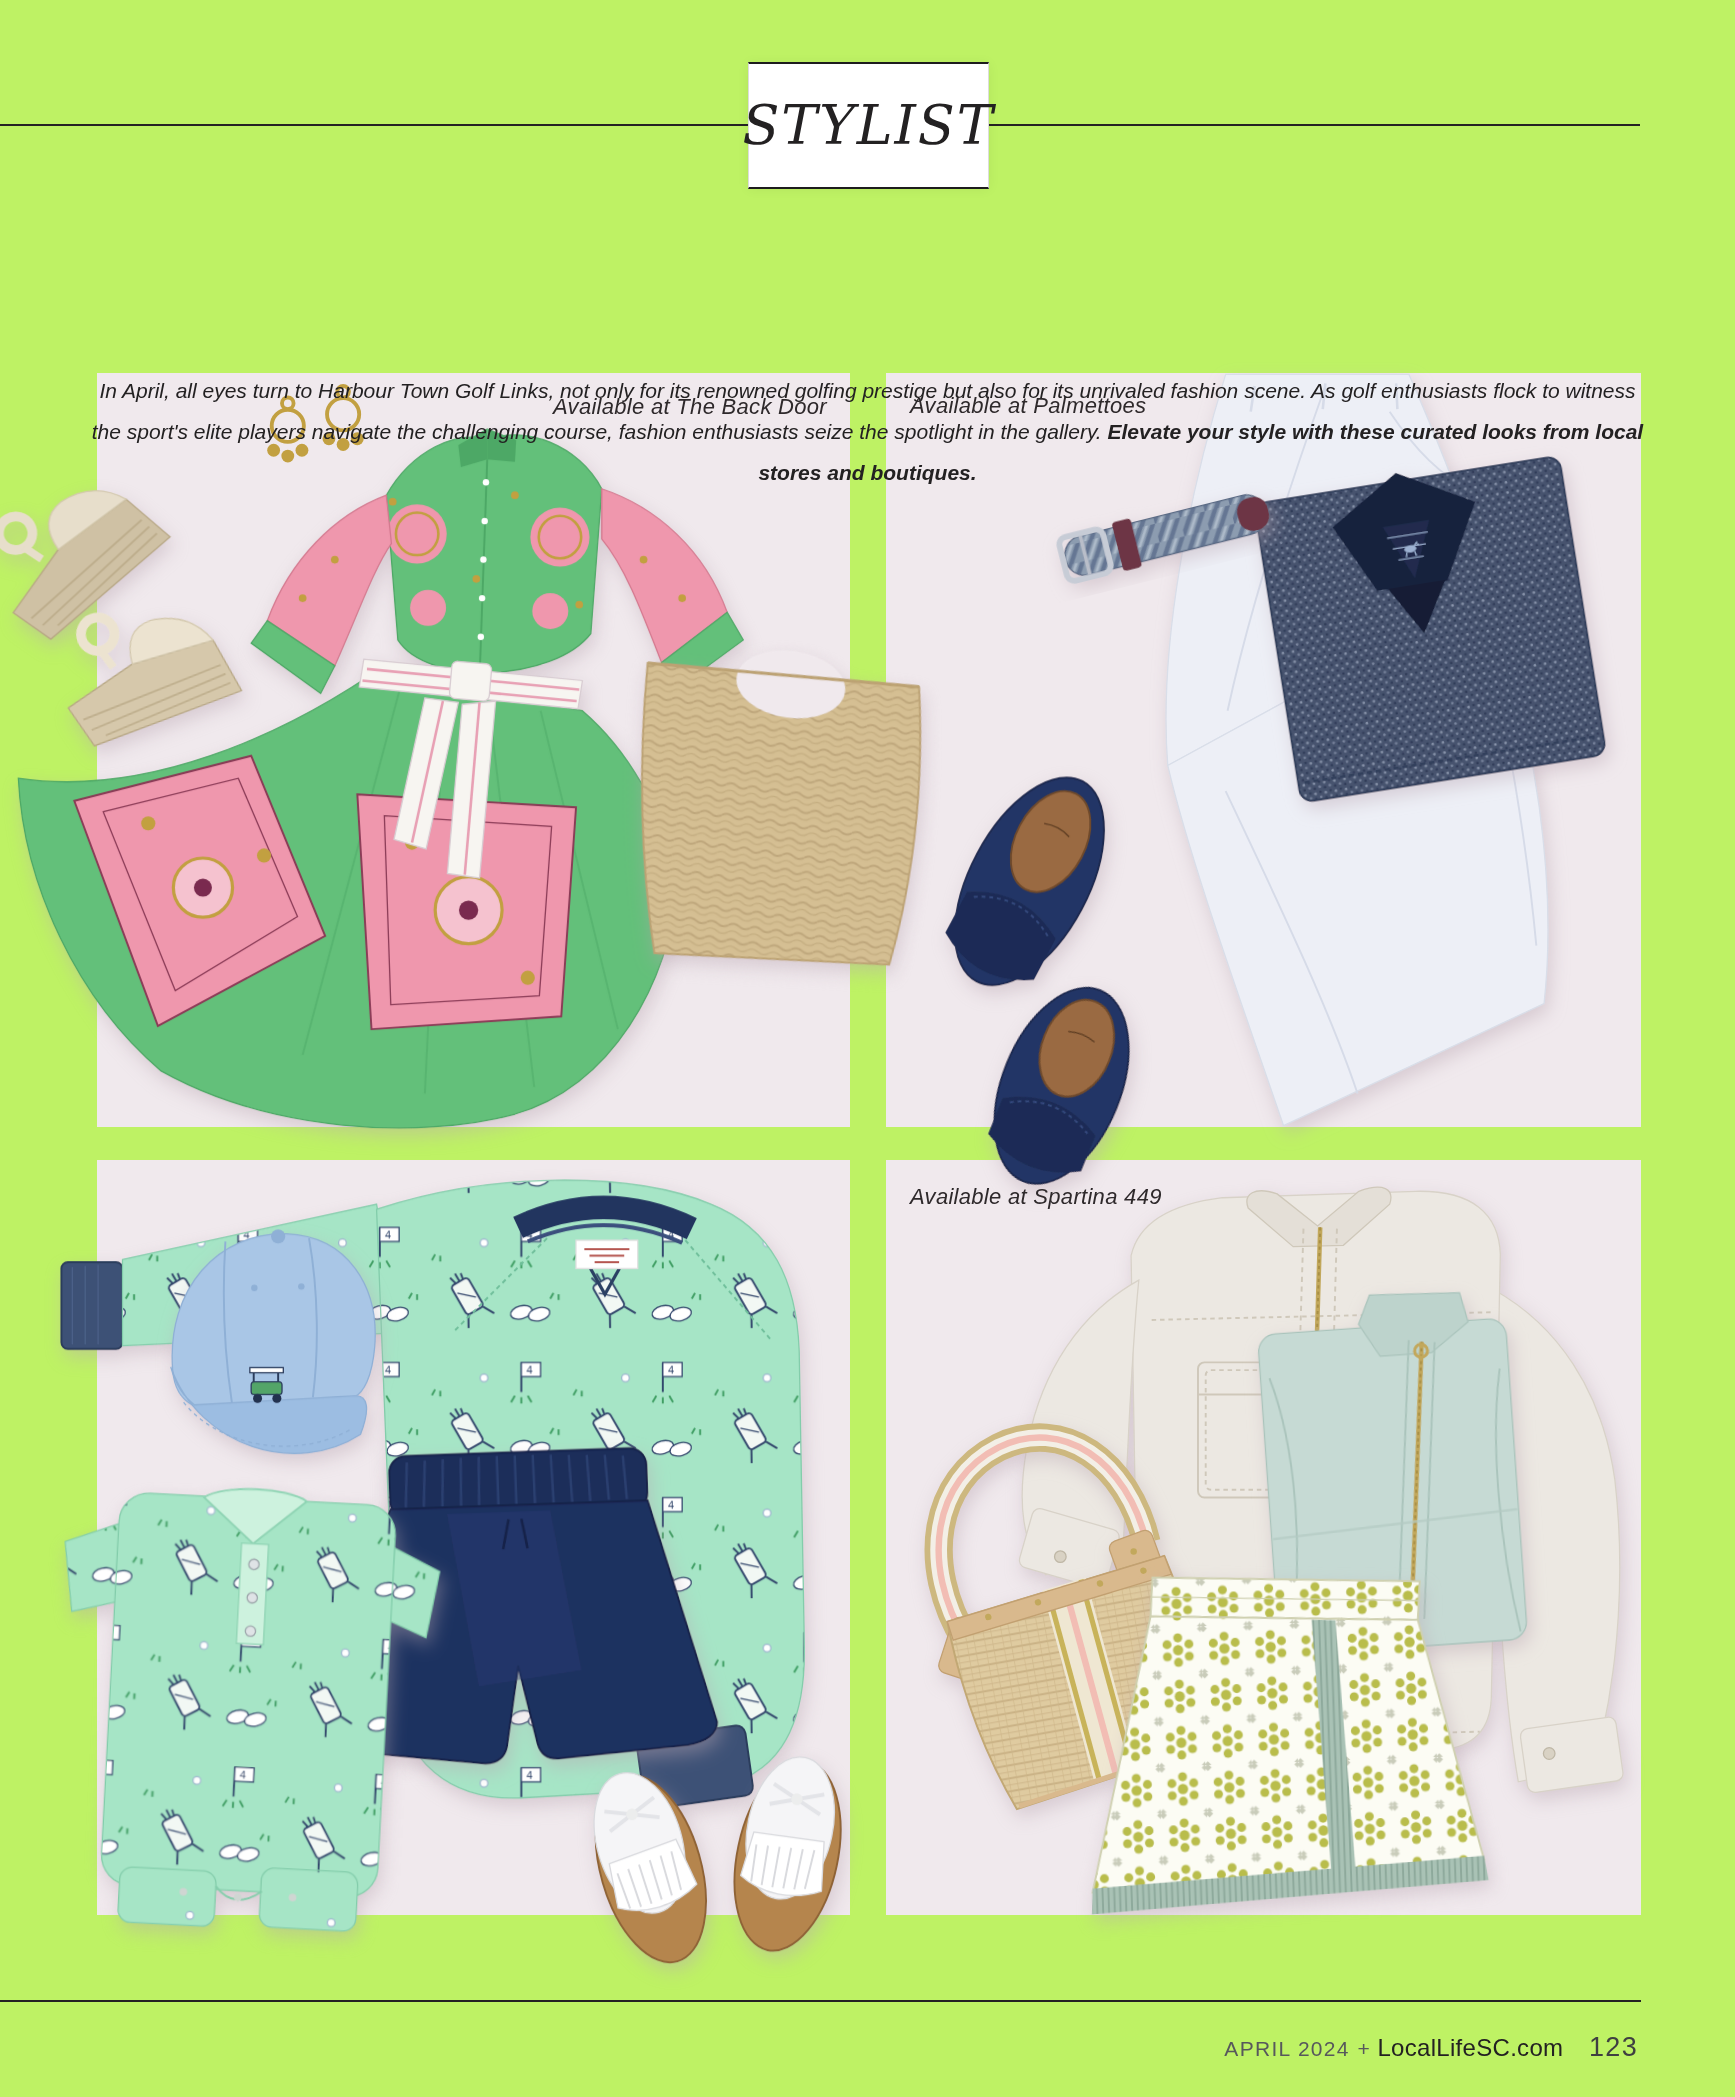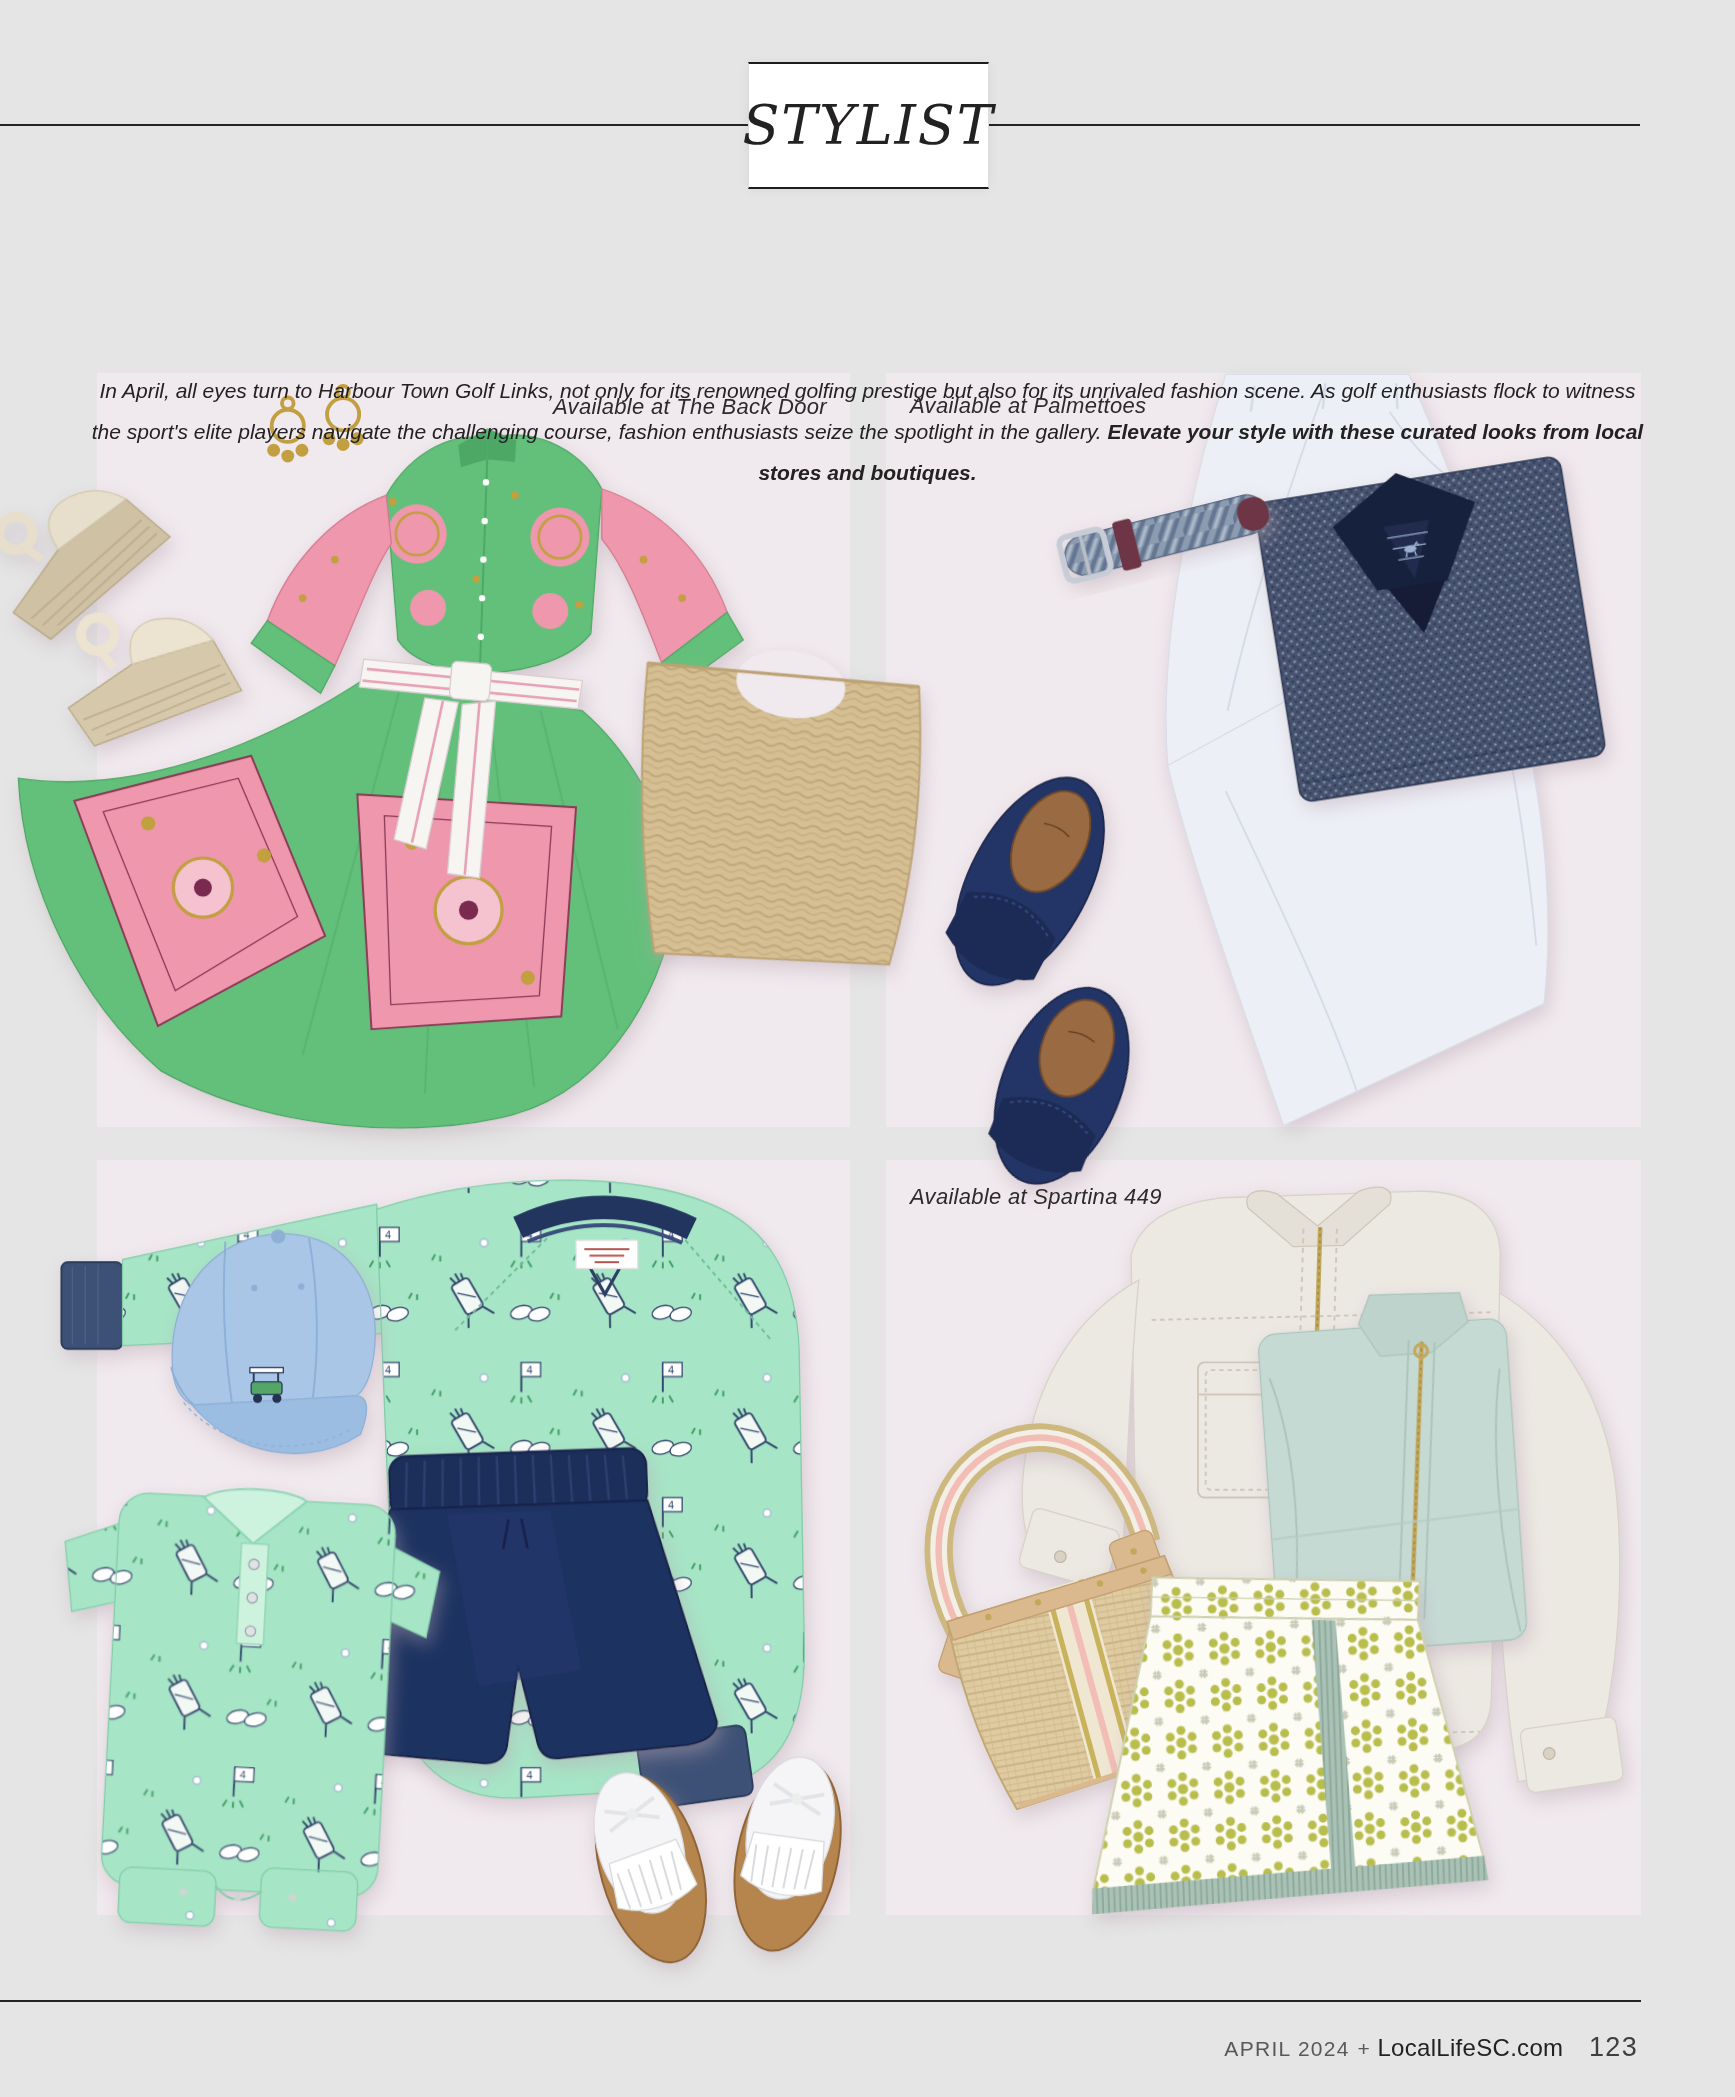--- a/index.html
+++ b/index.html
@@ -1,16 +1,16 @@
 <!DOCTYPE html>
 <html style="font-size:10.3px"><head>
 <meta charset="utf-8">
 <style>
   html,body{margin:0;padding:0;background:#ffffff;}
-  .page{position:relative;width:1736px;height:2097px;background:#e5e5e5;overflow:hidden;
+  .page{position:relative;width:1736px;height:2097px;background:#bef264;overflow:hidden;
         font-family:"Liberation Sans",sans-serif;}
   .rule{position:absolute;height:1.9px;background:#242223;z-index:1;}
   #rule-top{left:0;top:124px;width:1640px;}
   #rule-bottom{left:0;top:2000px;width:1641px;}
   .masthead{position:absolute;left:748px;top:62px;width:239px;height:123px;background:#ffffff;
         border-top:2.6px solid #1d1c1d;border-bottom:2.6px solid #1d1c1d;
         border-left:0.6px solid #dcdcdc;border-right:0.6px solid #dcdcdc;
         display:flex;align-items:center;justify-content:center;z-index:6;
         box-shadow:0 1.3px 11.6px rgba(0,0,0,.06);}
   .masthead span{font-family:"DejaVu Serif",serif;font-style:italic;font-size:54px;

